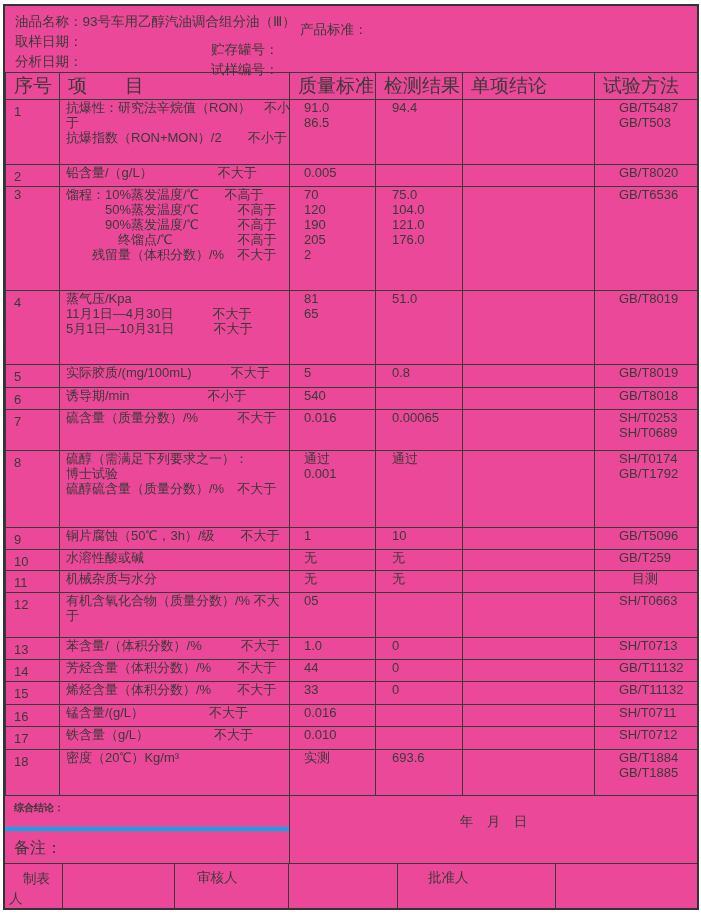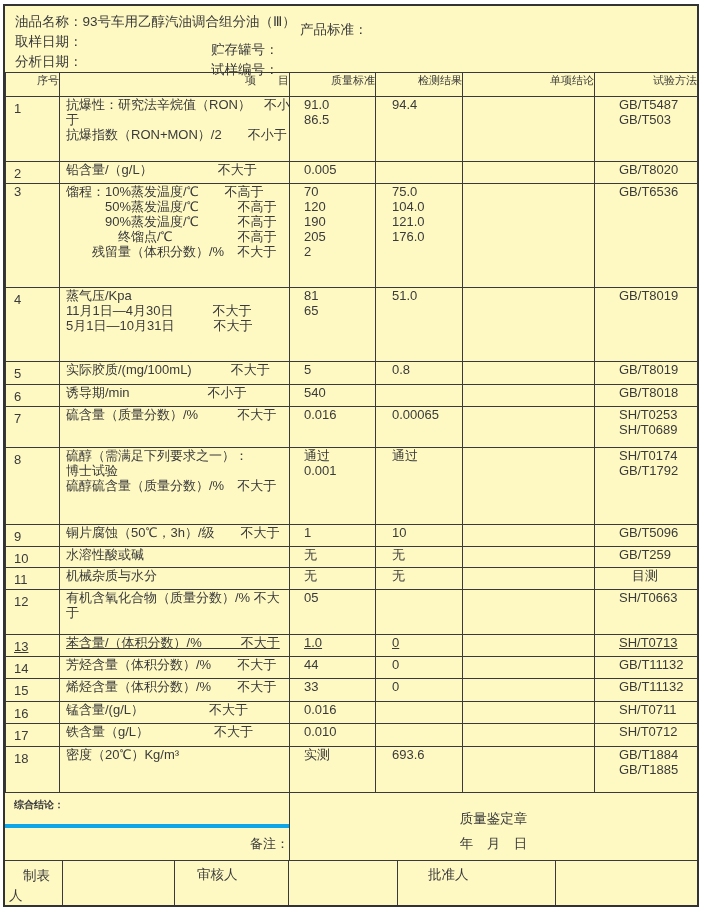--- a/index.html
+++ b/index.html
@@ -1,42 +1,42 @@
 <!DOCTYPE html>
 <html><head>
 <meta charset="utf-8">
 <style>
   html,body{margin:0;padding:0;background:#fff;}
   body{width:701px;height:915px;font-family:"Liberation Sans",sans-serif;color:#3a3a3a;}
-  .doc{width:692px;margin:4px auto 0 3px;border:2px solid #333;background:#fef9c3;}
+  .doc{width:692px;margin:4px auto 0 3px;border:2px solid #333;background:#ec4899;}
   
   .info{height:66px;padding-top:6px;box-sizing:border-box;}
   .info-line{position:relative;height:20px;padding-left:10px;font-size:13.5px;line-height:20px;white-space:nowrap;}
   .info-line .second{position:absolute;top:8px;}
   .second.pos1{left:295px;}
   .second.pos2{left:206px;}
   
   table.main{border-collapse:collapse;table-layout:fixed;width:692px;font-size:13px;}
   table.main th,table.main td{border:1px solid #3a3a3a;padding:0;vertical-align:top;overflow:hidden;}
-  table.main th{height:23px;font-weight:normal;text-align:right;padding-left:8px;font-size:11px;}
+  table.main th{height:23px;font-weight:normal;text-align:left;padding-left:8px;font-size:19px;}
   th.c-item{text-align:center;padding-left:0;}
   .cf{display:flex;flex-direction:column;justify-content:space-evenly;height:100%;box-sizing:border-box;}
   .ln{line-height:15px;white-space:nowrap;}
   td.seq .cf{justify-content:flex-start;padding-top:4px;}
   td.seq .cf.mid{justify-content:center;padding-top:0;}
   td.seq .ln{padding-left:8px;}
   td.item .ln{padding-left:6px;}
   td.std .ln{padding-left:14px;}
   td.res .ln{padding-left:16px;}
   td.method .ln{padding-left:8px;margin-left:16px;}
   
   .footer{display:flex;border-top:0;}
   .f-left{width:284px;border-right:1px solid #3a3a3a;}
   .f-summary{height:35px;border-bottom:4px solid #0ea5e9;padding:5px 0 0 9px;box-sizing:border-box;font-size:10px;font-weight:bold;}
-  .f-remarks{height:32px;padding:7px 0 0 9px;box-sizing:border-box;font-size:13px;text-align:right;}
+  .f-remarks{height:32px;padding:7px 0 0 9px;box-sizing:border-box;font-size:16px;}
   .f-seal{flex:1;text-align:center;padding-top:13px;box-sizing:border-box;font-size:13.5px;}
   .f-seal div{line-height:25px;}
   
   .signrow{display:flex;border-top:1px solid #3a3a3a;height:44px;font-size:13.5px;}
   .s-cell{border-right:1px solid #3a3a3a;box-sizing:border-box;padding-top:5px;}
   .s-cell:last-child{border-right:0;}
   .s1{width:58px;padding-left:4px;padding-right:0;text-indent:14px;line-height:20px;}
   .s2{width:112px;}
   .s3{width:114px;padding-left:22px;}
   .s4{width:109px;}
@@ -520,21 +520,21 @@
               <div class="ln"></div>
             </div>
           </td>
           <td class="method">
             <div class="cf">
               <div class="ln">SH/T0663</div>
               <div class="ln"></div>
             </div>
           </td>
         </tr>
-        <tr style="height: 22px; text-decoration: underline;">
+        <tr style="height: 22px;">
           <td class="seq">
             <div class="cf">
               <div class="ln">13</div>
             </div>
           </td>
           <td class="item">
             <div class="cf">
               <div class="ln">苯含量/（体积分数）/%　　　不大于</div>
             </div>
           </td>
@@ -726,21 +726,20 @@
         </tr>
       </tbody>
   </table>
 
   <div class="footer">
     <div class="f-left">
       <div class="f-summary">综合结论：</div>
       <div class="f-remarks">备注：</div>
     </div>
     <div class="f-seal">
-      <div>质量鉴定章</div>
       <div>年　月　日</div>
     </div>
   </div>
 
   <div class="signrow">
     <div class="s-cell s1">制表人</div>
     <div class="s-cell s2"></div>
     <div class="s-cell s3">审核人</div>
     <div class="s-cell s4"></div>
     <div class="s-cell s5">批准人</div>

